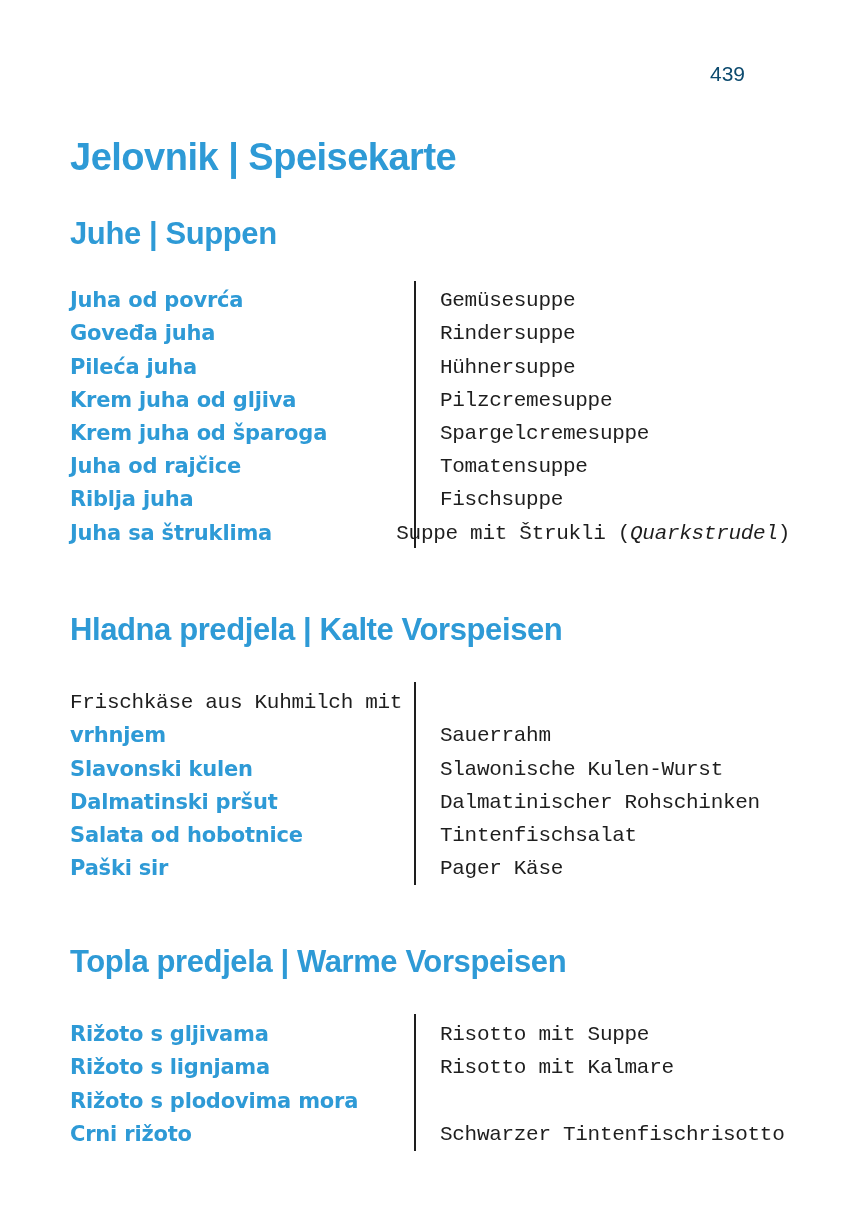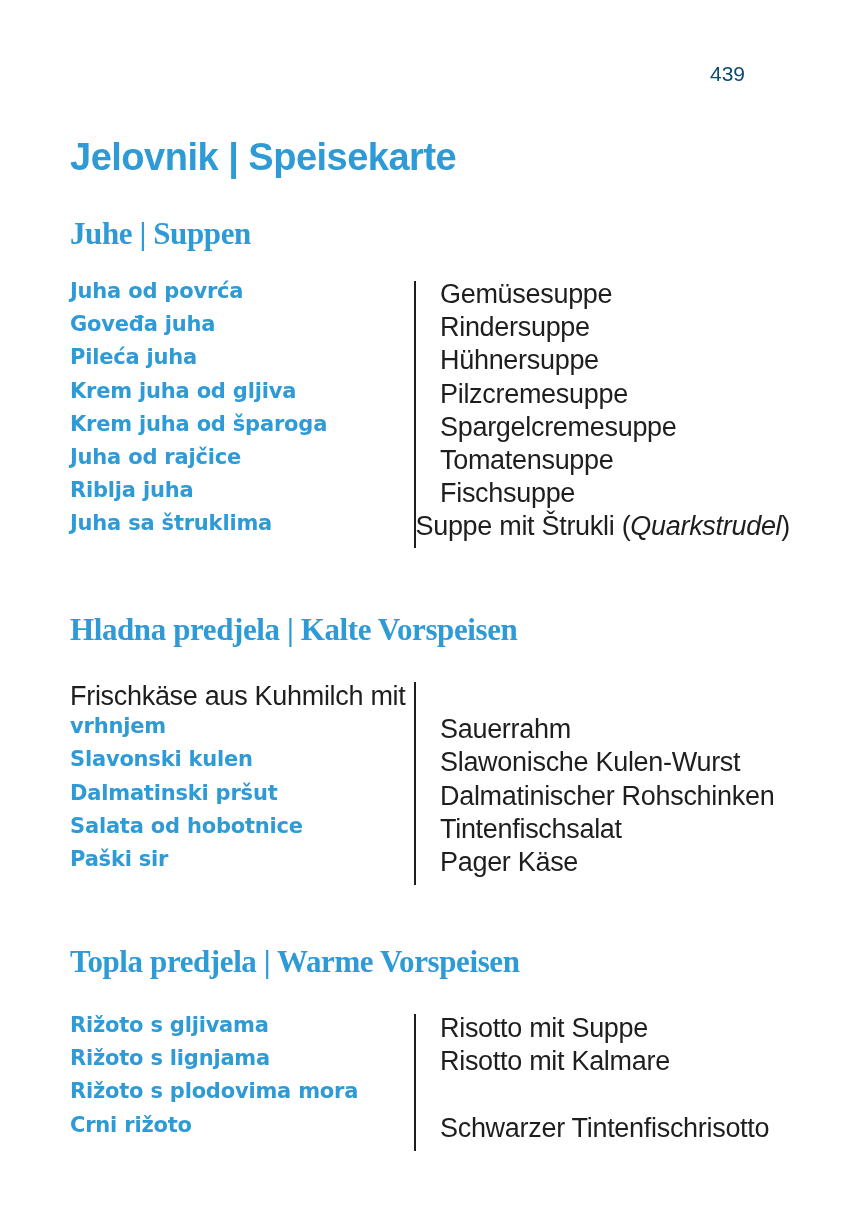--- a/index.html
+++ b/index.html
@@ -35,56 +35,56 @@
       line-height: 1;
       white-space: nowrap;
     }
     .section {
       position: absolute;
       left: 70px;
       width: 720px;
     }
     .section-heading {
       margin: 0;
-      font-family: Liberation Serif, serif;
+      font-family: Liberation Sans, sans-serif;
       font-weight: bold;
       font-size: 31px;
       letter-spacing: -0.4px;
       color: #2e9ad6;
       line-height: 1;
       white-space: nowrap;
     }
     .menu-table {
       position: relative;
       margin-top: 0;
     }
     .menu-divider {
       position: absolute;
       left: 344px;
       width: 2px;
       background: #1e1e1e;
     }
     .menu-row {
       display: flex;
       height: 33.2px;
-      align-items: flex-start;
+      align-items: flex-end;
     }
     .hr-name {
       width: 370px;
       font-family: "DejaVu Sans", sans-serif;
       font-weight: bold;
       font-size: 21px;
       color: #2e9ad6;
       white-space: nowrap;
       letter-spacing: -0.2px;
     }
     .de-name {
       padding-left: 0;
-      font-family: Liberation Sans, sans-serif;
-      font-size: 27px;
+      font-family: Liberation Mono, monospace;
+      font-size: 21px;
       color: #1e1e1e;
       white-space: nowrap;
       letter-spacing: -0.3px;
     }
     .de-name em {
       font-style: italic;
     }
   </style>
 </head>
 <body>

